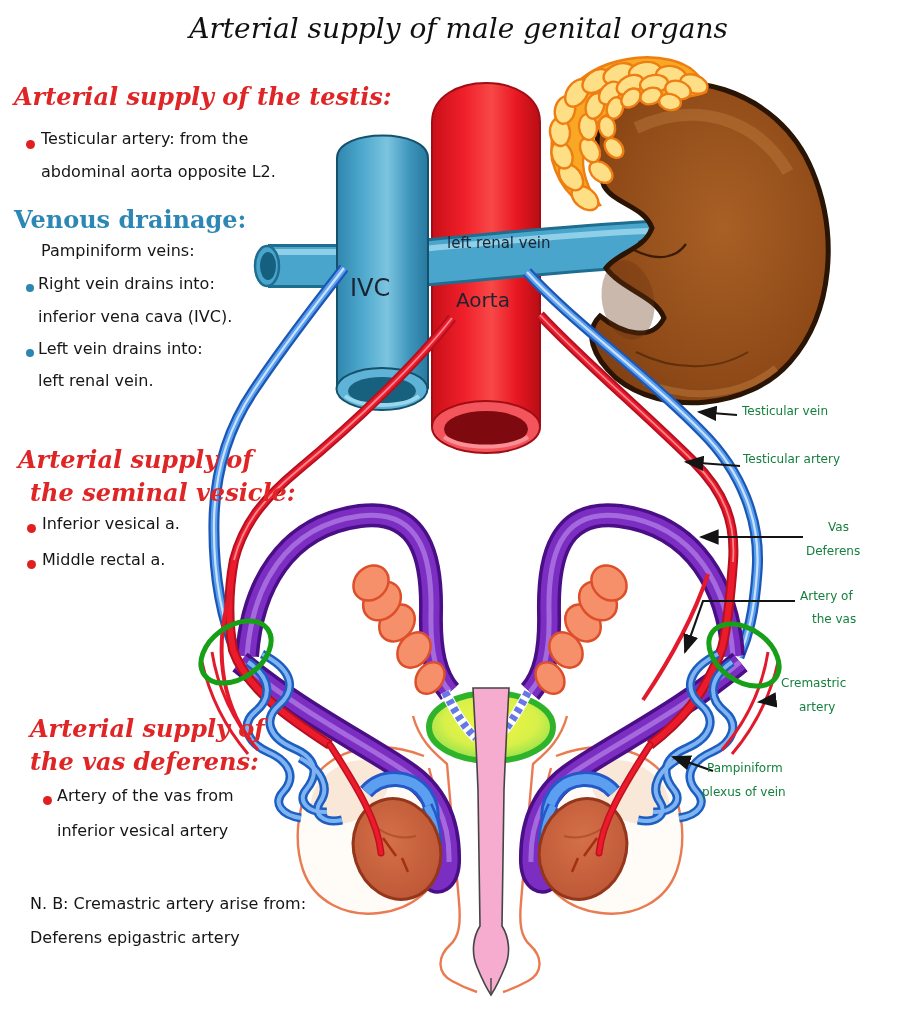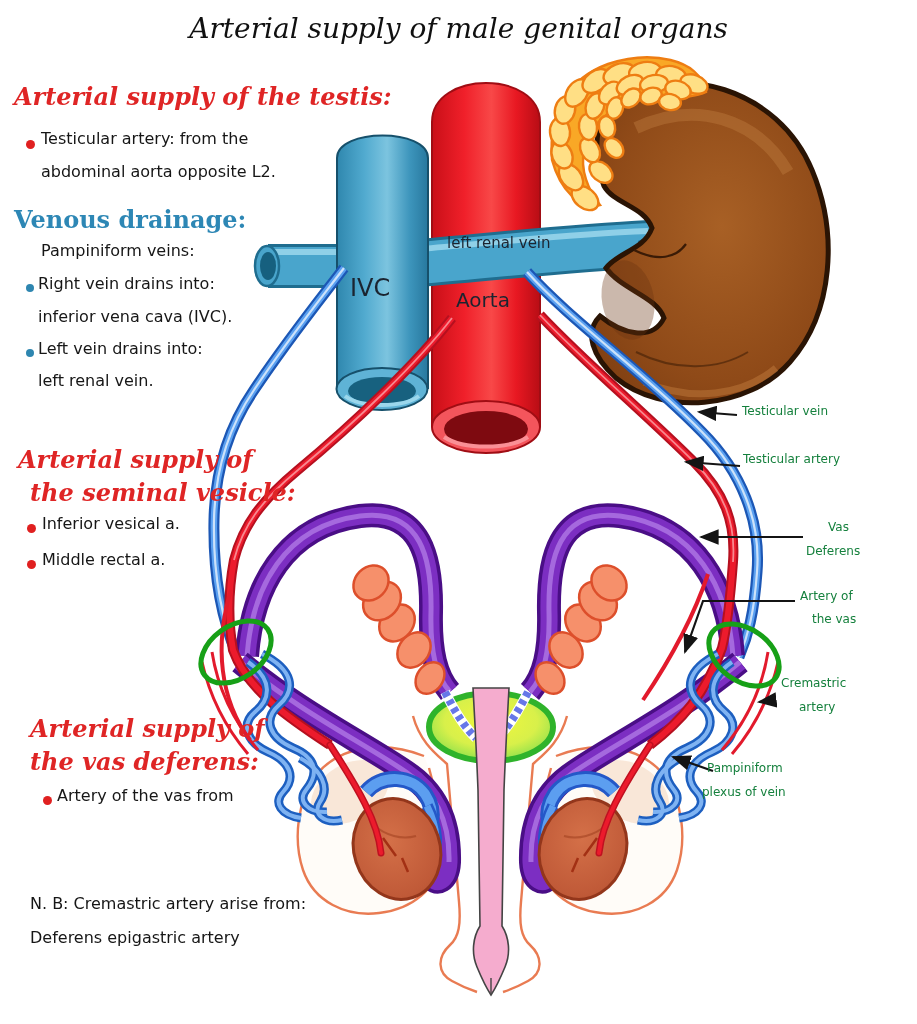--- a/index.html
+++ b/index.html
@@ -327,20 +327,21 @@
 <div class="lbl hred" style="left:18px;top:480px;margin-left:12px;">the seminal vesicle:</div>
 <span class="dot red" style="left:27px;top:524px;"></span>
 <div class="lbl body" style="left:42px;top:516px;">Inferior vesical a.</div>
 <span class="dot red" style="left:27px;top:560px;"></span>
 <div class="lbl body" style="left:42px;top:552px;">Middle rectal a.</div>
 
 <div class="lbl hred" style="left:30px;top:716px;">Arterial supply of</div>
 <div class="lbl hred" style="left:30px;top:749px;text-align:center;">the vas deferens:</div>
 <span class="dot red" style="left:43px;top:796px;"></span>
 <div class="lbl body" style="left:57px;top:788px;">Artery of the vas from</div>
+<div class="lbl body" style="left:57px;top:823px;">inferior vesical artery</div>
 
 <div class="lbl body" style="left:30px;top:896px;">N. B: Cremastric artery arise from:</div>
 <div class="lbl body" style="left:30px;top:930px;">Deferens epigastric artery</div>
 
 <div class="lbl vessel-lbl" style="left:350px;top:276px;font-size:24px;">IVC</div>
 <div class="lbl vessel-lbl" style="left:447px;top:236px;">left renal vein</div>
 <div class="lbl vessel-lbl" style="left:456px;top:290px;font-size:20px;">Aorta</div>
 
 <div class="lbl callout" style="left:742px;top:405px;">Testicular vein</div>
 <div class="lbl callout" style="left:743px;top:453px;">Testicular artery</div>

